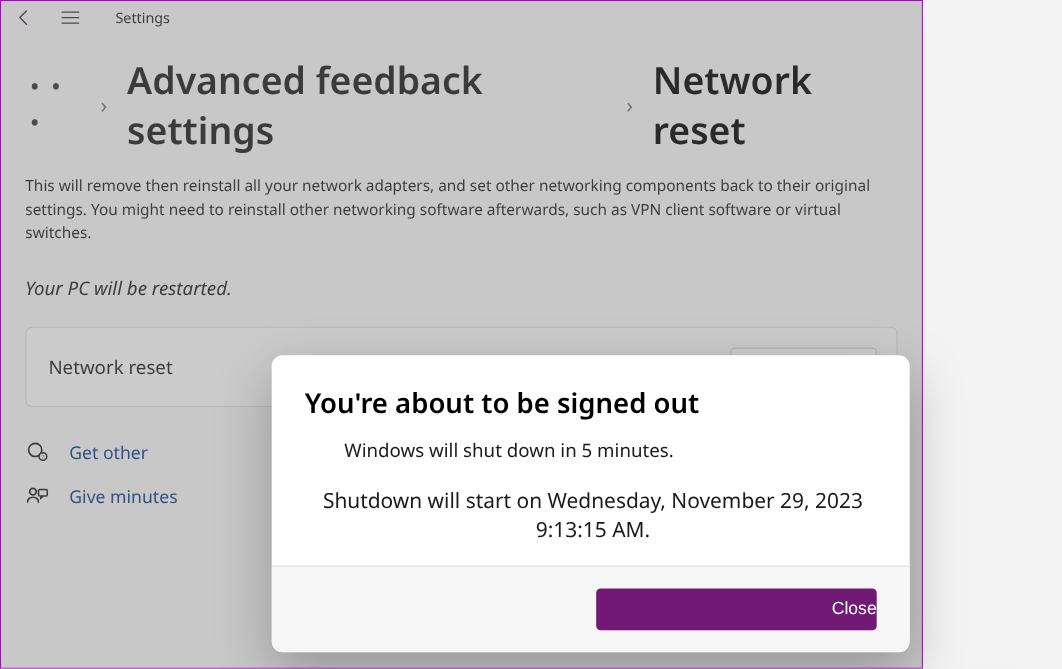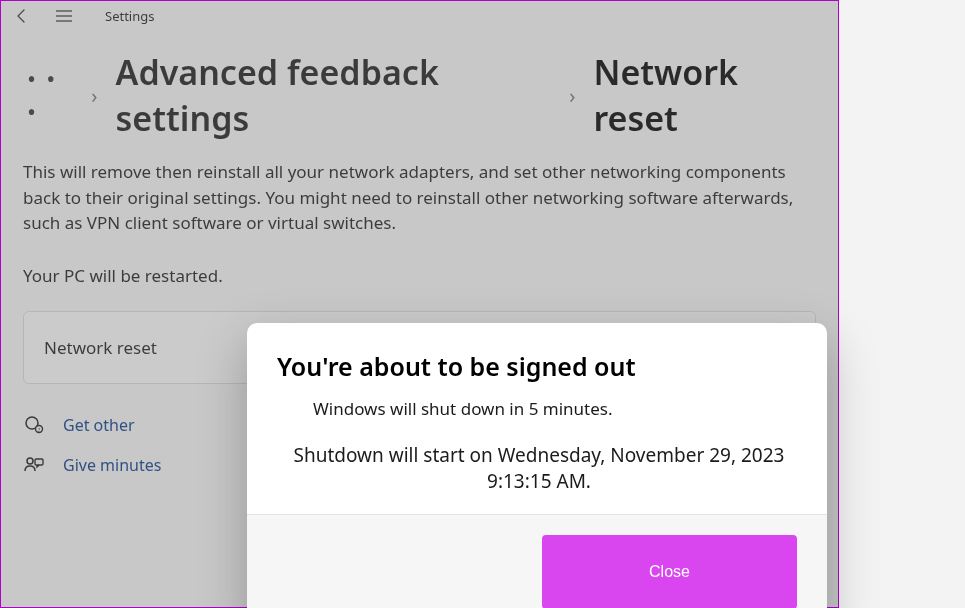--- a/index.html
+++ b/index.html
@@ -6,37 +6,37 @@
   html, body { width: 965px; height: 608px; overflow: hidden; font-family: "Segoe UI", system-ui, sans-serif; background: #f3f3f3; color: #1b1b1b; }
   .frame { position: relative; width: 839px; height: 608px; border: 1px solid #b000cc; }
   .topbar { display: flex; align-items: center; height: 30px; padding-left: 12px; gap: 24px; }
   .top-icon { width: 18px; height: 18px; display: flex; align-items: center; justify-content: center; color: #333; }
   .settings-title { font-size: 13px; color: #1b1b1b; margin-left: 8px; }
   .breadcrumb { display: flex; align-items: center; gap: 18px; padding: 18px 22px 8px 26px; }
   .crumb-ellipsis { font-size: 24px; letter-spacing: 2px; color: #333; }
   .crumb-chevron { color: #707070; font-size: 20px; }
   .crumb-link { font-size: 34px; font-weight: 600; color: #1b1b1b; }
   .crumb-current { font-size: 34px; font-weight: 600; color: #000; }
-  .page-desc { padding: 10px 22px 0 22px; font-size: 17px; line-height: 1.5; color: #1b1b1b; max-width: 920px; }
-  .restart-note { padding: 28px 22px 0 22px; font-size: 17px; color: #1b1b1b; }
+  .page-desc { padding: 10px 22px 0 22px; font-size: 14px; line-height: 1.5; color: #1b1b1b; max-width: 920px; }
+  .restart-note { padding: 28px 22px 0 22px; font-size: 17px; color: #1b1b1b; font-style: italic; }
   .reset-card { margin: 24px 22px 0 22px; border: 1px solid #d8d8d8; border-radius: 6px; background: #f8f8f8; display: flex; align-items: center; justify-content: space-between; padding: 18px 18px 18px 20px; }
   .reset-label { font-size: 17px; color: #1b1b1b; }
   .reset-btn { border: 1px solid #cfcfcf; background: #fcfcfc; border-radius: 4px; padding: 8px 30px; font-size: 15px; color: #1b1b1b; margin-left: 41px; }
   .help-links { padding: 30px 22px 0 22px; display: flex; flex-direction: column; gap: 18px; }
   .help-link { display: flex; align-items: center; gap: 18px; }
   .help-link .ic { width: 22px; height: 22px; color: #1b1b1b; display:flex;align-items:center;justify-content:center;}
   .help-link .txt { font-size: 16px; color: #0a3b8b; }
   .overlay { position: absolute; inset: 0; background: rgba(120,120,120,0.35); }
   .dialog { position: absolute; left: 246px; top: 322px; width: 580px; background: #fff; border-radius: 10px; box-shadow: 0 18px 50px rgba(0,0,0,0.25); overflow: hidden; }
   .dlg-body { padding: 26px 30px 20px 30px; }
   .dlg-title { font-size: 25px; font-weight: 600; color: #000; margin-bottom: 14px; }
   .dlg-line1 { font-size: 17px; color: #1b1b1b; margin-bottom: 22px; margin-left: 36px; }
   .dlg-line2 { font-size: 19px; color: #1b1b1b; padding-left: 4px; text-align: center; }
   .dlg-actions { border-top: 1px solid #e3e3e3; background: #f6f6f6; padding: 20px 30px; display: flex; justify-content: flex-end; }
-  .dlg-close { background: #d946ef; color: #fff; border: none; border-radius: 4px; font-size: 16px; padding: 28px 0; width: 255px; text-align: center; }
+  .dlg-close { background: #701a75; color: #fff; border: none; border-radius: 4px; font-size: 16px; padding: 10px 0; width: 255px; text-align: right; }
 </style>
 </head>
 <body>
 
 <div class="frame">
 
   <div class="topbar">
     <div class="top-icon">
       <svg width="16" height="16" viewBox="0 0 16 16">
           <path d="M10 2 L4 8 L10 14" stroke="#333" stroke-width="1.3" fill="none" stroke-linecap="round" stroke-linejoin="round"></path>

